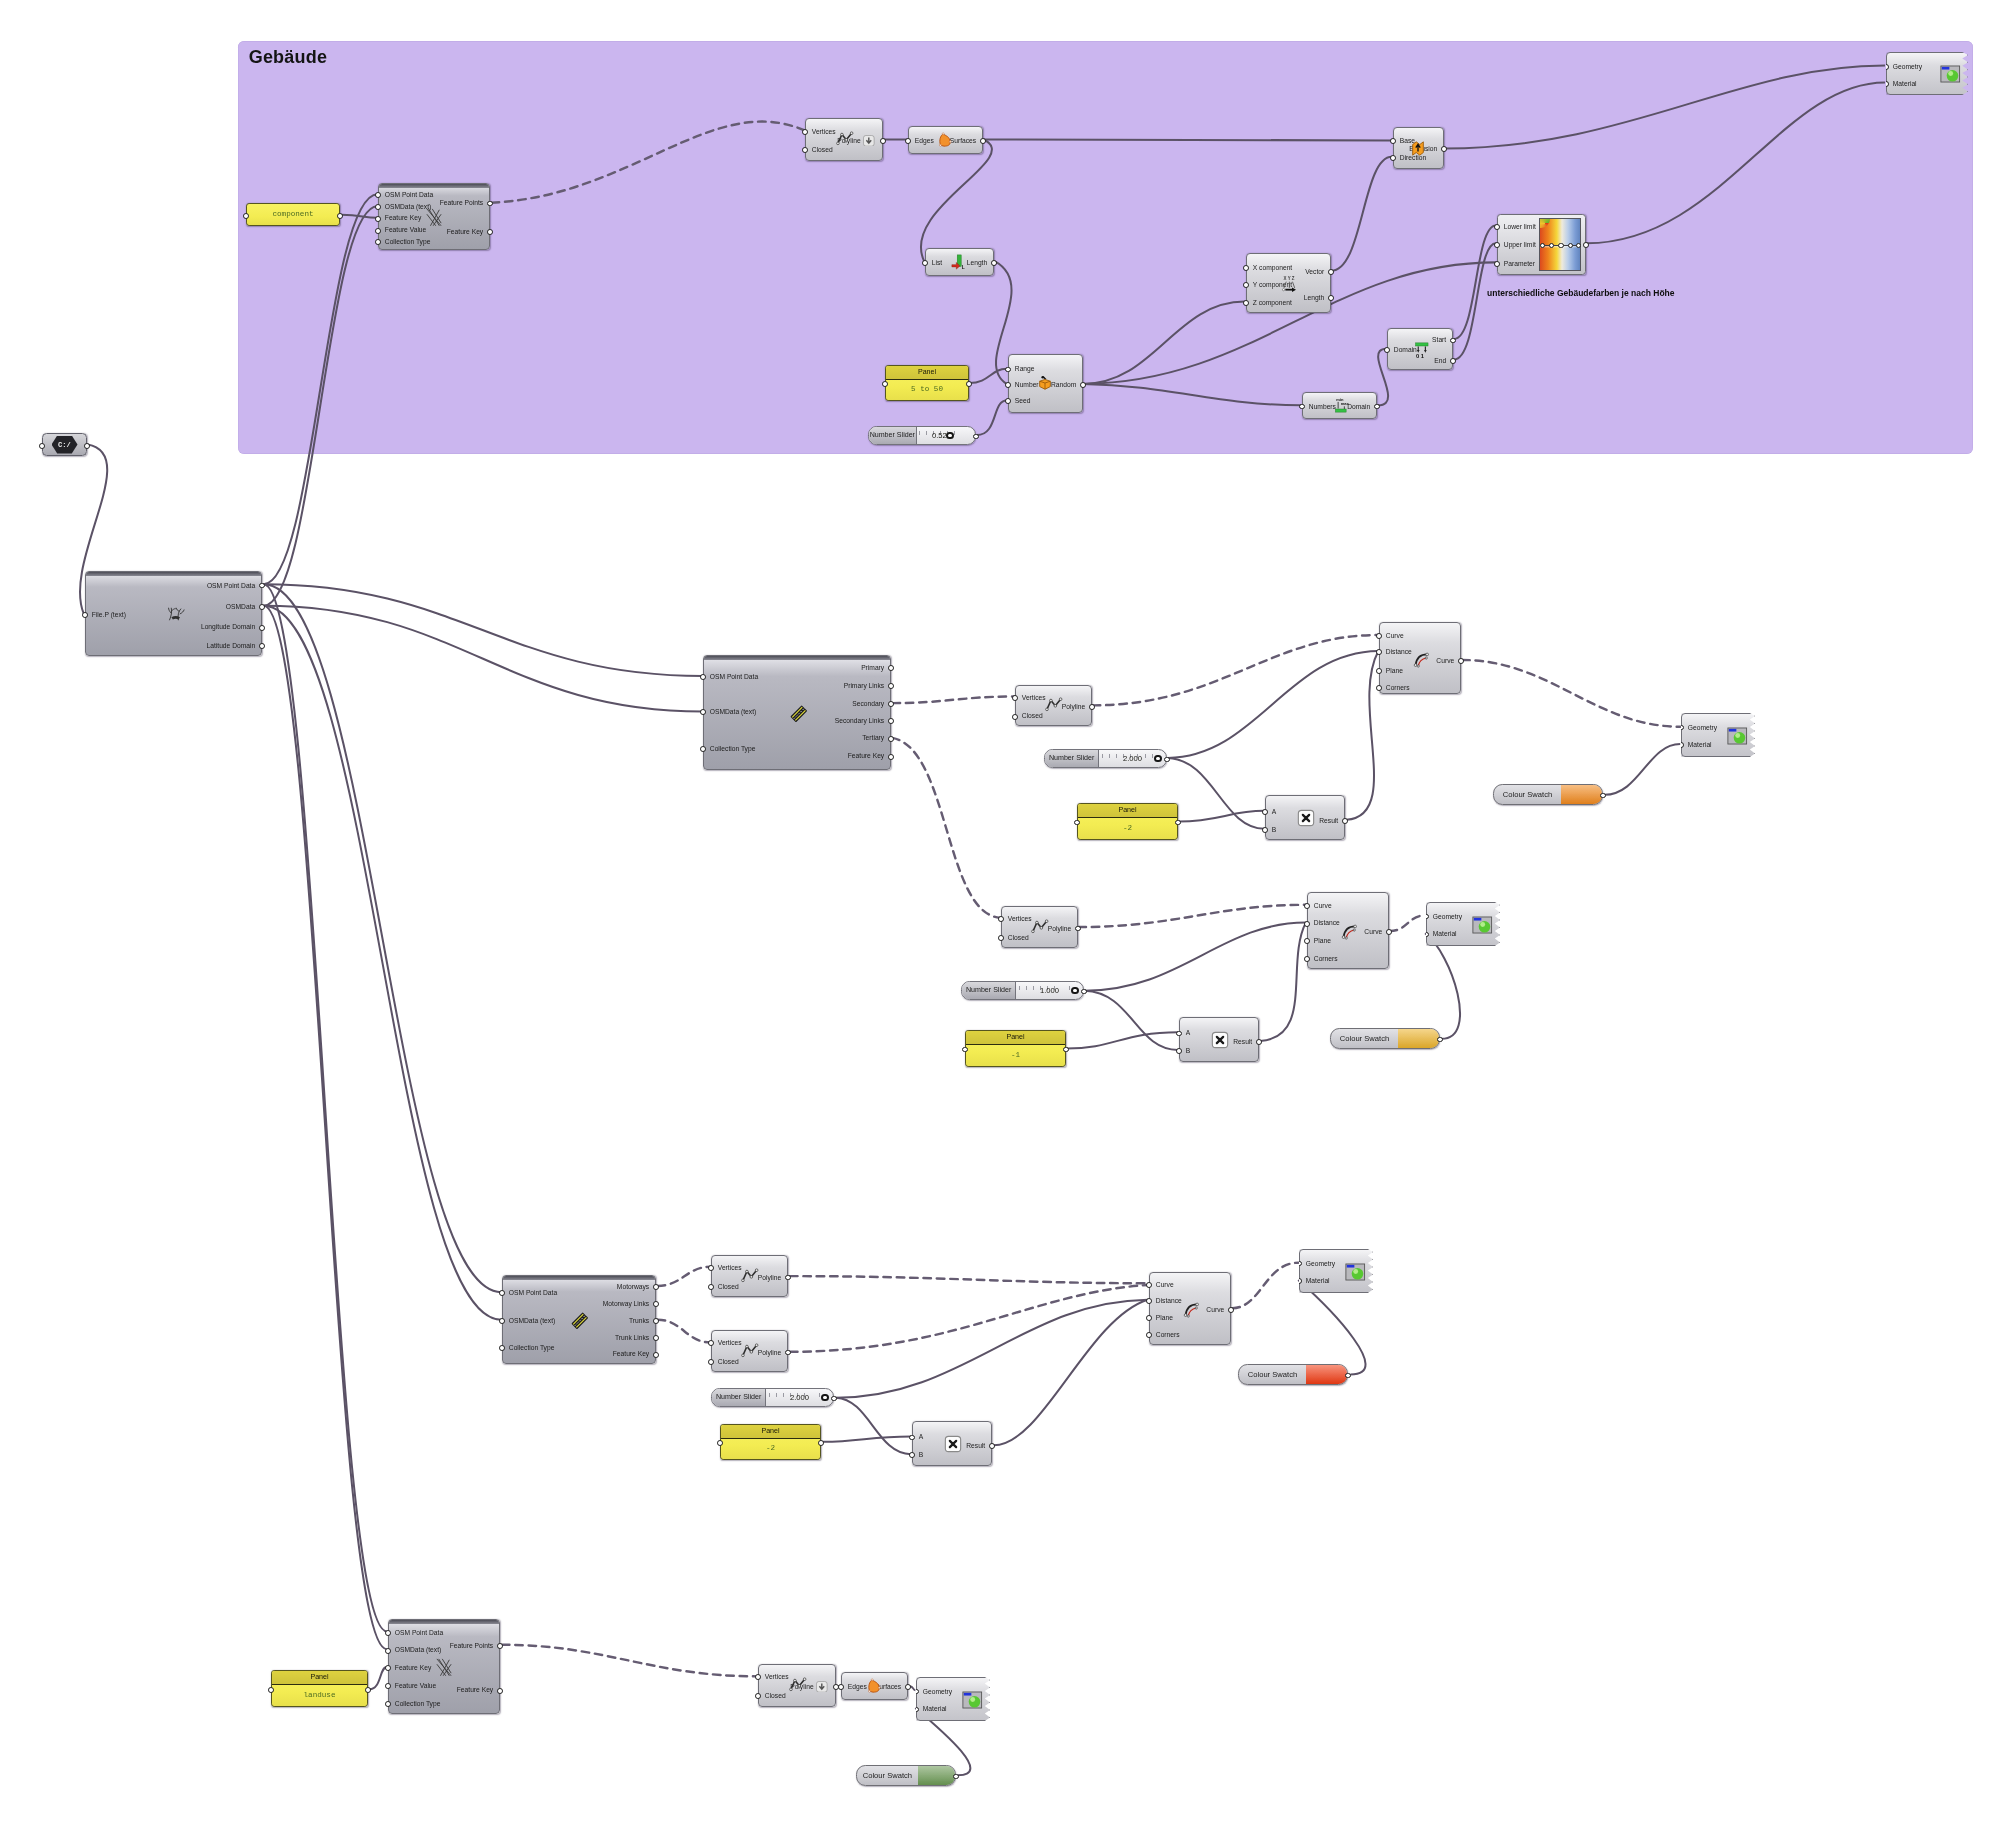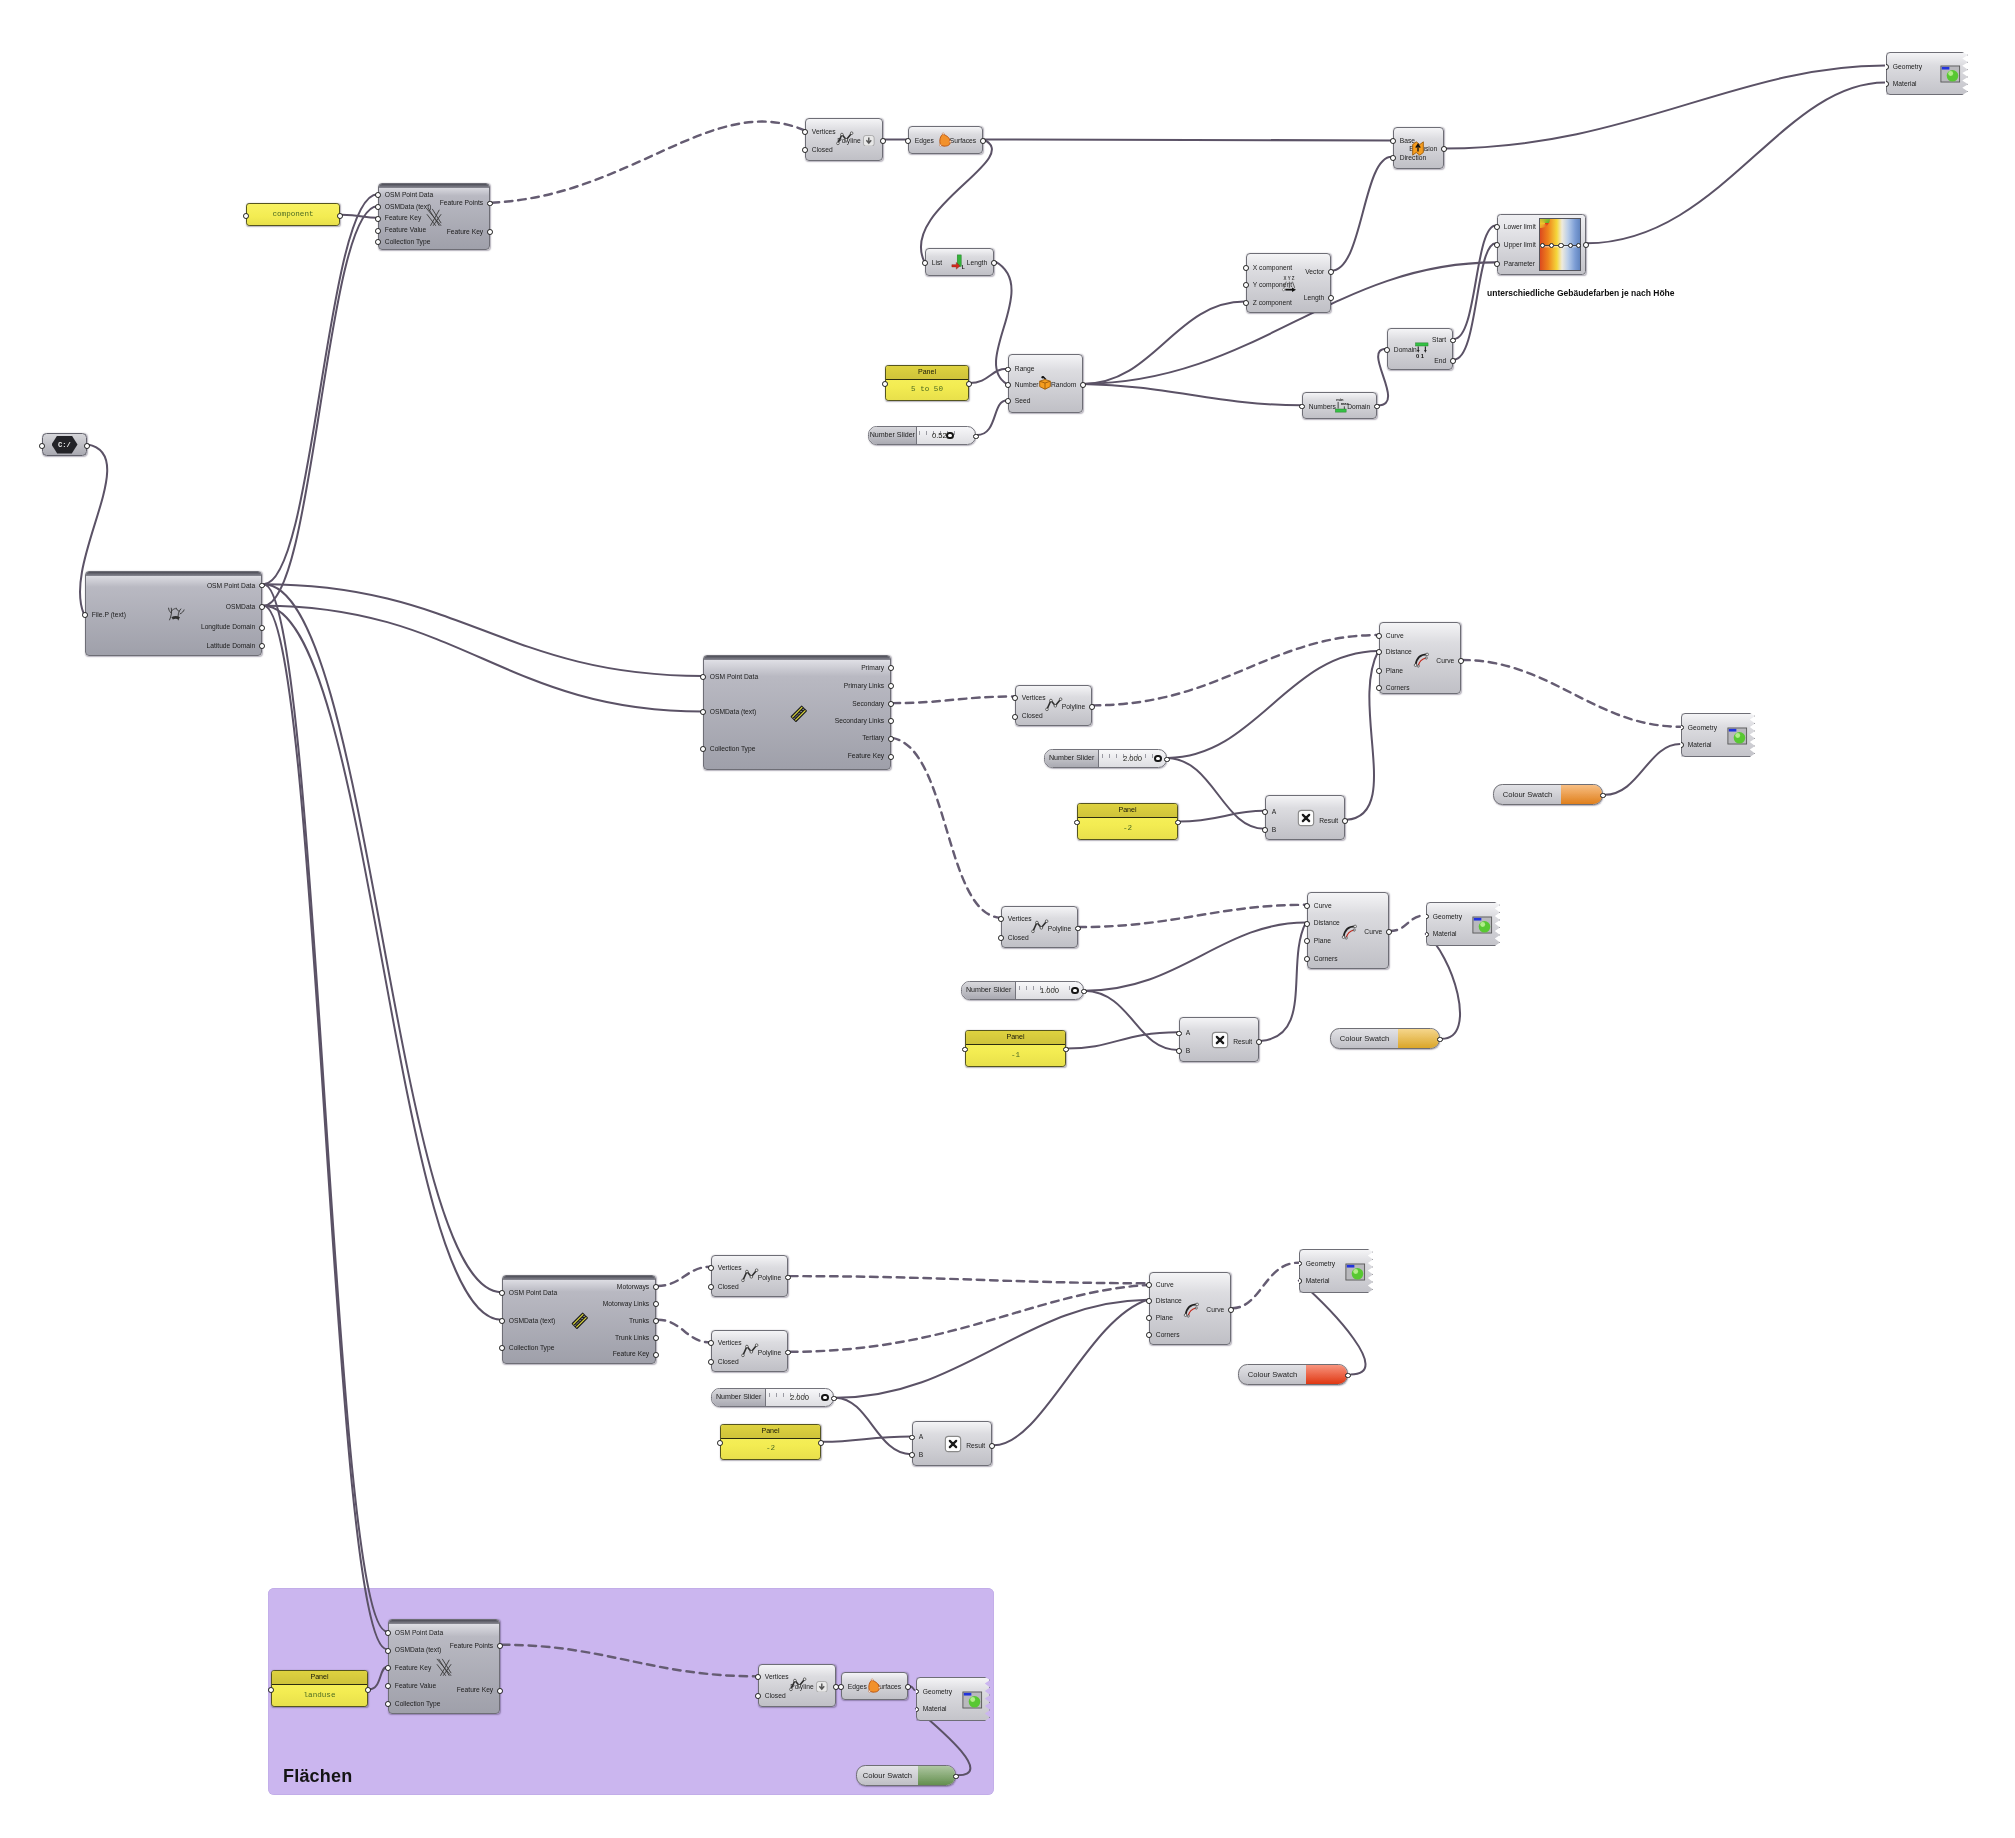--- a/index.html
+++ b/index.html
@@ -61,22 +61,22 @@
   .hexbadge{width:26px;height:18px;background:#232328;color:#f2f2f2;font-family:"Liberation Mono",monospace;
           font-weight:bold;font-size:7.1px;display:flex;align-items:center;justify-content:center;
           clip-path:polygon(22% 0,78% 0,100% 50%,78% 100%,22% 100%,0 50%);}
   .caption{position:absolute;font-weight:bold;font-size:8.5px;color:#0e0e0e;white-space:nowrap;}
   .btn-dl{position:absolute;}
 </style>
 </head>
 <body>
 
 <div id="canvas">
-    <div class="group" style="left: 268px; top: 1588px; width: 726px; height: 207px; position: absolute;">
-      <div class="group-label bl">Flächen</div>
+    <div class="group" style="left: 238px; top: 41px; width: 1735px; height: 413px; position: absolute;">
+      <div class="group-label tl">Gebäude</div>
     </div>
     <svg class="wires" width="2015" height="1839" viewBox="0 0 4526 4130">
       <path d="M197,998 C320,1020 140,1260 188,1378" class="wire"></path>
       <path d="M592,1312 C706,1312 732,436 848,436" class="wire"></path>
       <path d="M592,1360 C706,1360 732,463 848,463" class="wire"></path>
       <path d="M592,1312 C1034,1312 1134,1518 1578,1518" class="wire"></path>
       <path d="M592,1360 C1034,1360 1134,1598 1578,1598" class="wire"></path>
       <path d="M592,1312 C832,1312 886,2902 1126,2902" class="wire"></path>
       <path d="M592,1360 C832,1360 886,2964 1126,2964" class="wire"></path>
       <path d="M592,1312 C716,1312 745,3664 869,3664" class="wire"></path>

